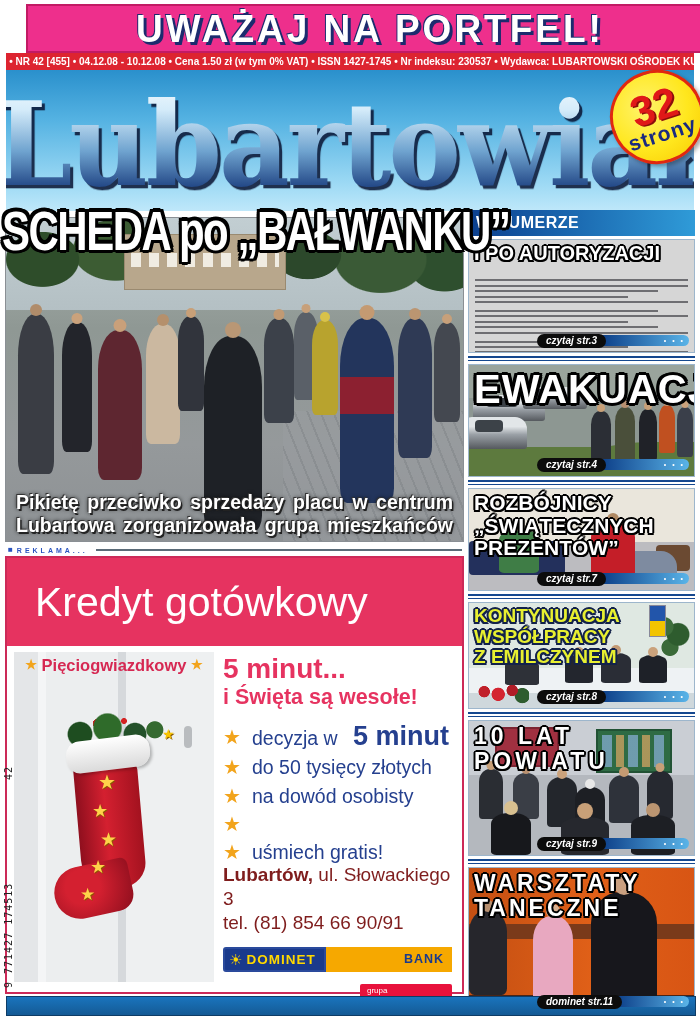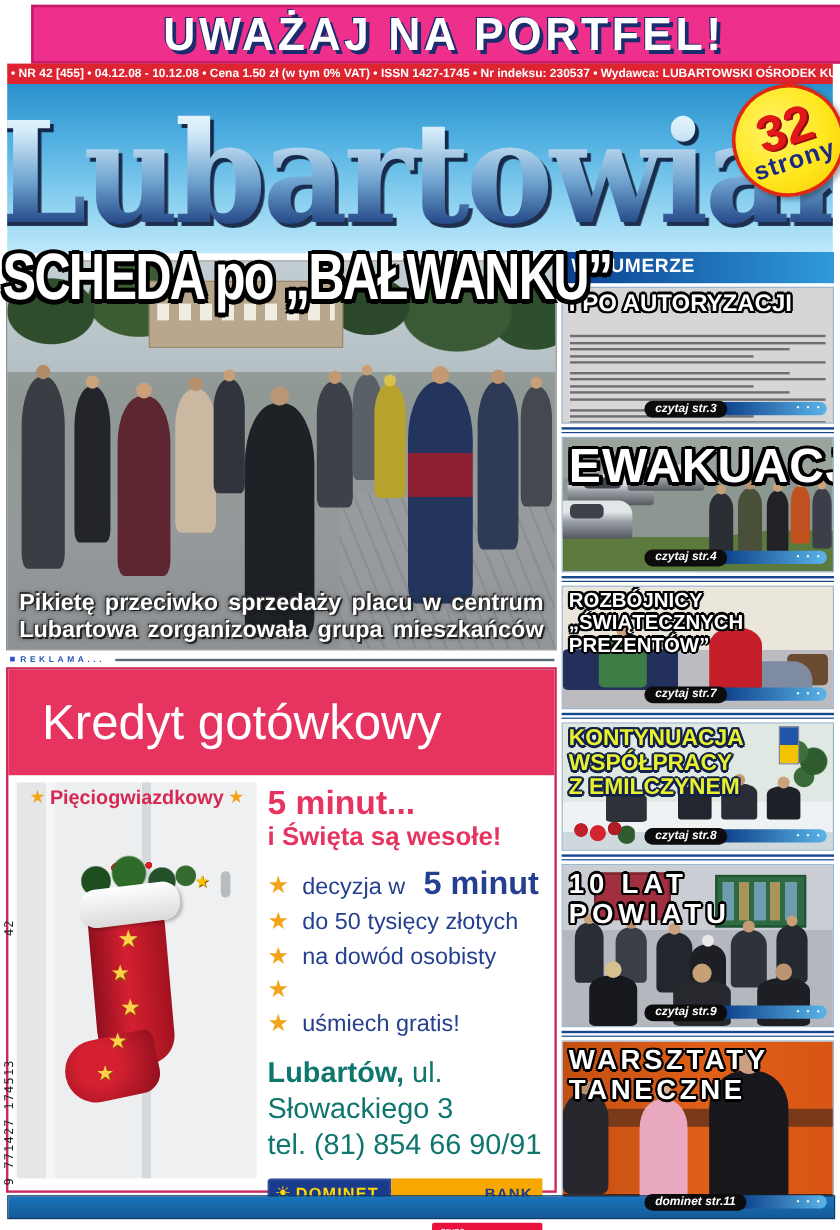--- a/index.html
+++ b/index.html
@@ -106,21 +106,21 @@
     background:radial-gradient(circle at 38% 40%,#d42030 30%,#8f0f1e 95%);transform:rotate(-12deg);z-index:2;}
   .sockstar{position:absolute;z-index:4;color:#ffd24a;text-shadow:1px 1px 0 #8a5a00;}
 
   .ad-right{position:absolute;left:216px;top:8px;right:10px;bottom:6px;}
   .slogan1{color:#e63360;font-size:28px;font-weight:800;line-height:1.05;}
   .slogan2{color:#e63360;font-size:21.5px;font-weight:800;margin-top:2px;}
   .brow{display:flex;align-items:center;gap:11px;margin-top:7px;}
   .brow .st{color:#f2a41c;font-size:20px;line-height:20px;}
   .brow .tx{color:#25408f;font-size:19.5px;line-height:22px;white-space:nowrap;}
   .brow .big{font-size:27px;font-weight:bold;margin-left:10px;}
-  .addr{margin-top:16px;color:#0f766e;font-size:24px;line-height:1.25;}
+  .addr{color:#7f1d1d;font-size:19px;line-height:1.25;}
   .addr b{font-weight:800;}
   .dominet{margin-top:12px;display:flex;height:25px;width:100%;}
   .dom-box{background:#1a3a8c;border:2px solid #2a4a9c;border-radius:3px 0 0 3px;display:flex;align-items:center;gap:4px;padding:0 8px 0 4px;}
   .dom-box .sun{color:#ffd800;font-size:15px;line-height:15px;}
   .dom-box .nm{color:#ffd800;font-weight:800;font-size:13.5px;letter-spacing:1px;}
   .dom-bar{flex:1;background:#f6a800;display:flex;align-items:center;justify-content:flex-end;padding-right:8px;}
   .dom-bar .bk{color:#1a3a8c;font-weight:800;font-size:12.5px;letter-spacing:1px;}
   .ad-foot{margin-top:12px;display:flex;justify-content:space-between;align-items:flex-end;}
   .www{color:#25408f;font-size:18px;}
   .fortis{width:92px;}
@@ -362,21 +362,21 @@
       <div class="read">
         <span class="pill">czytaj str.4</span>
         <span class="grad">
             <span class="dots">• • •</span>
           </span>
       </div>
     </div>
     <div class="sep"></div>
 
     <div class="teaser t3">
-      <div class="t-title o2" style="font-size:17px;width:200px;">ROZBÓJNICY „ŚWIĄTECZNYCH PREZENTÓW”</div>
+      <div class="t-title o2" style="font-size:21px;width:200px;">ROZBÓJNICY „ŚWIĄTECZNYCH PREZENTÓW”</div>
       <div class="bench"></div>
       <div class="stool"></div>
       <div class="sack"></div>
       <div class="p" style="--hw:11px;--hc:#caa07c;left:30px;top:40px;width:40px;height:44px;background:#3f7d46;"></div>
       <div class="p" style="--hw:12px;--hc:#b08a64;left:122px;top:34px;width:44px;height:56px;background:#c41e28;"></div>
       <div class="read">
         <span class="pill">czytaj str.7</span>
         <span class="grad">
             <span class="dots">• • •</span>
           </span>

